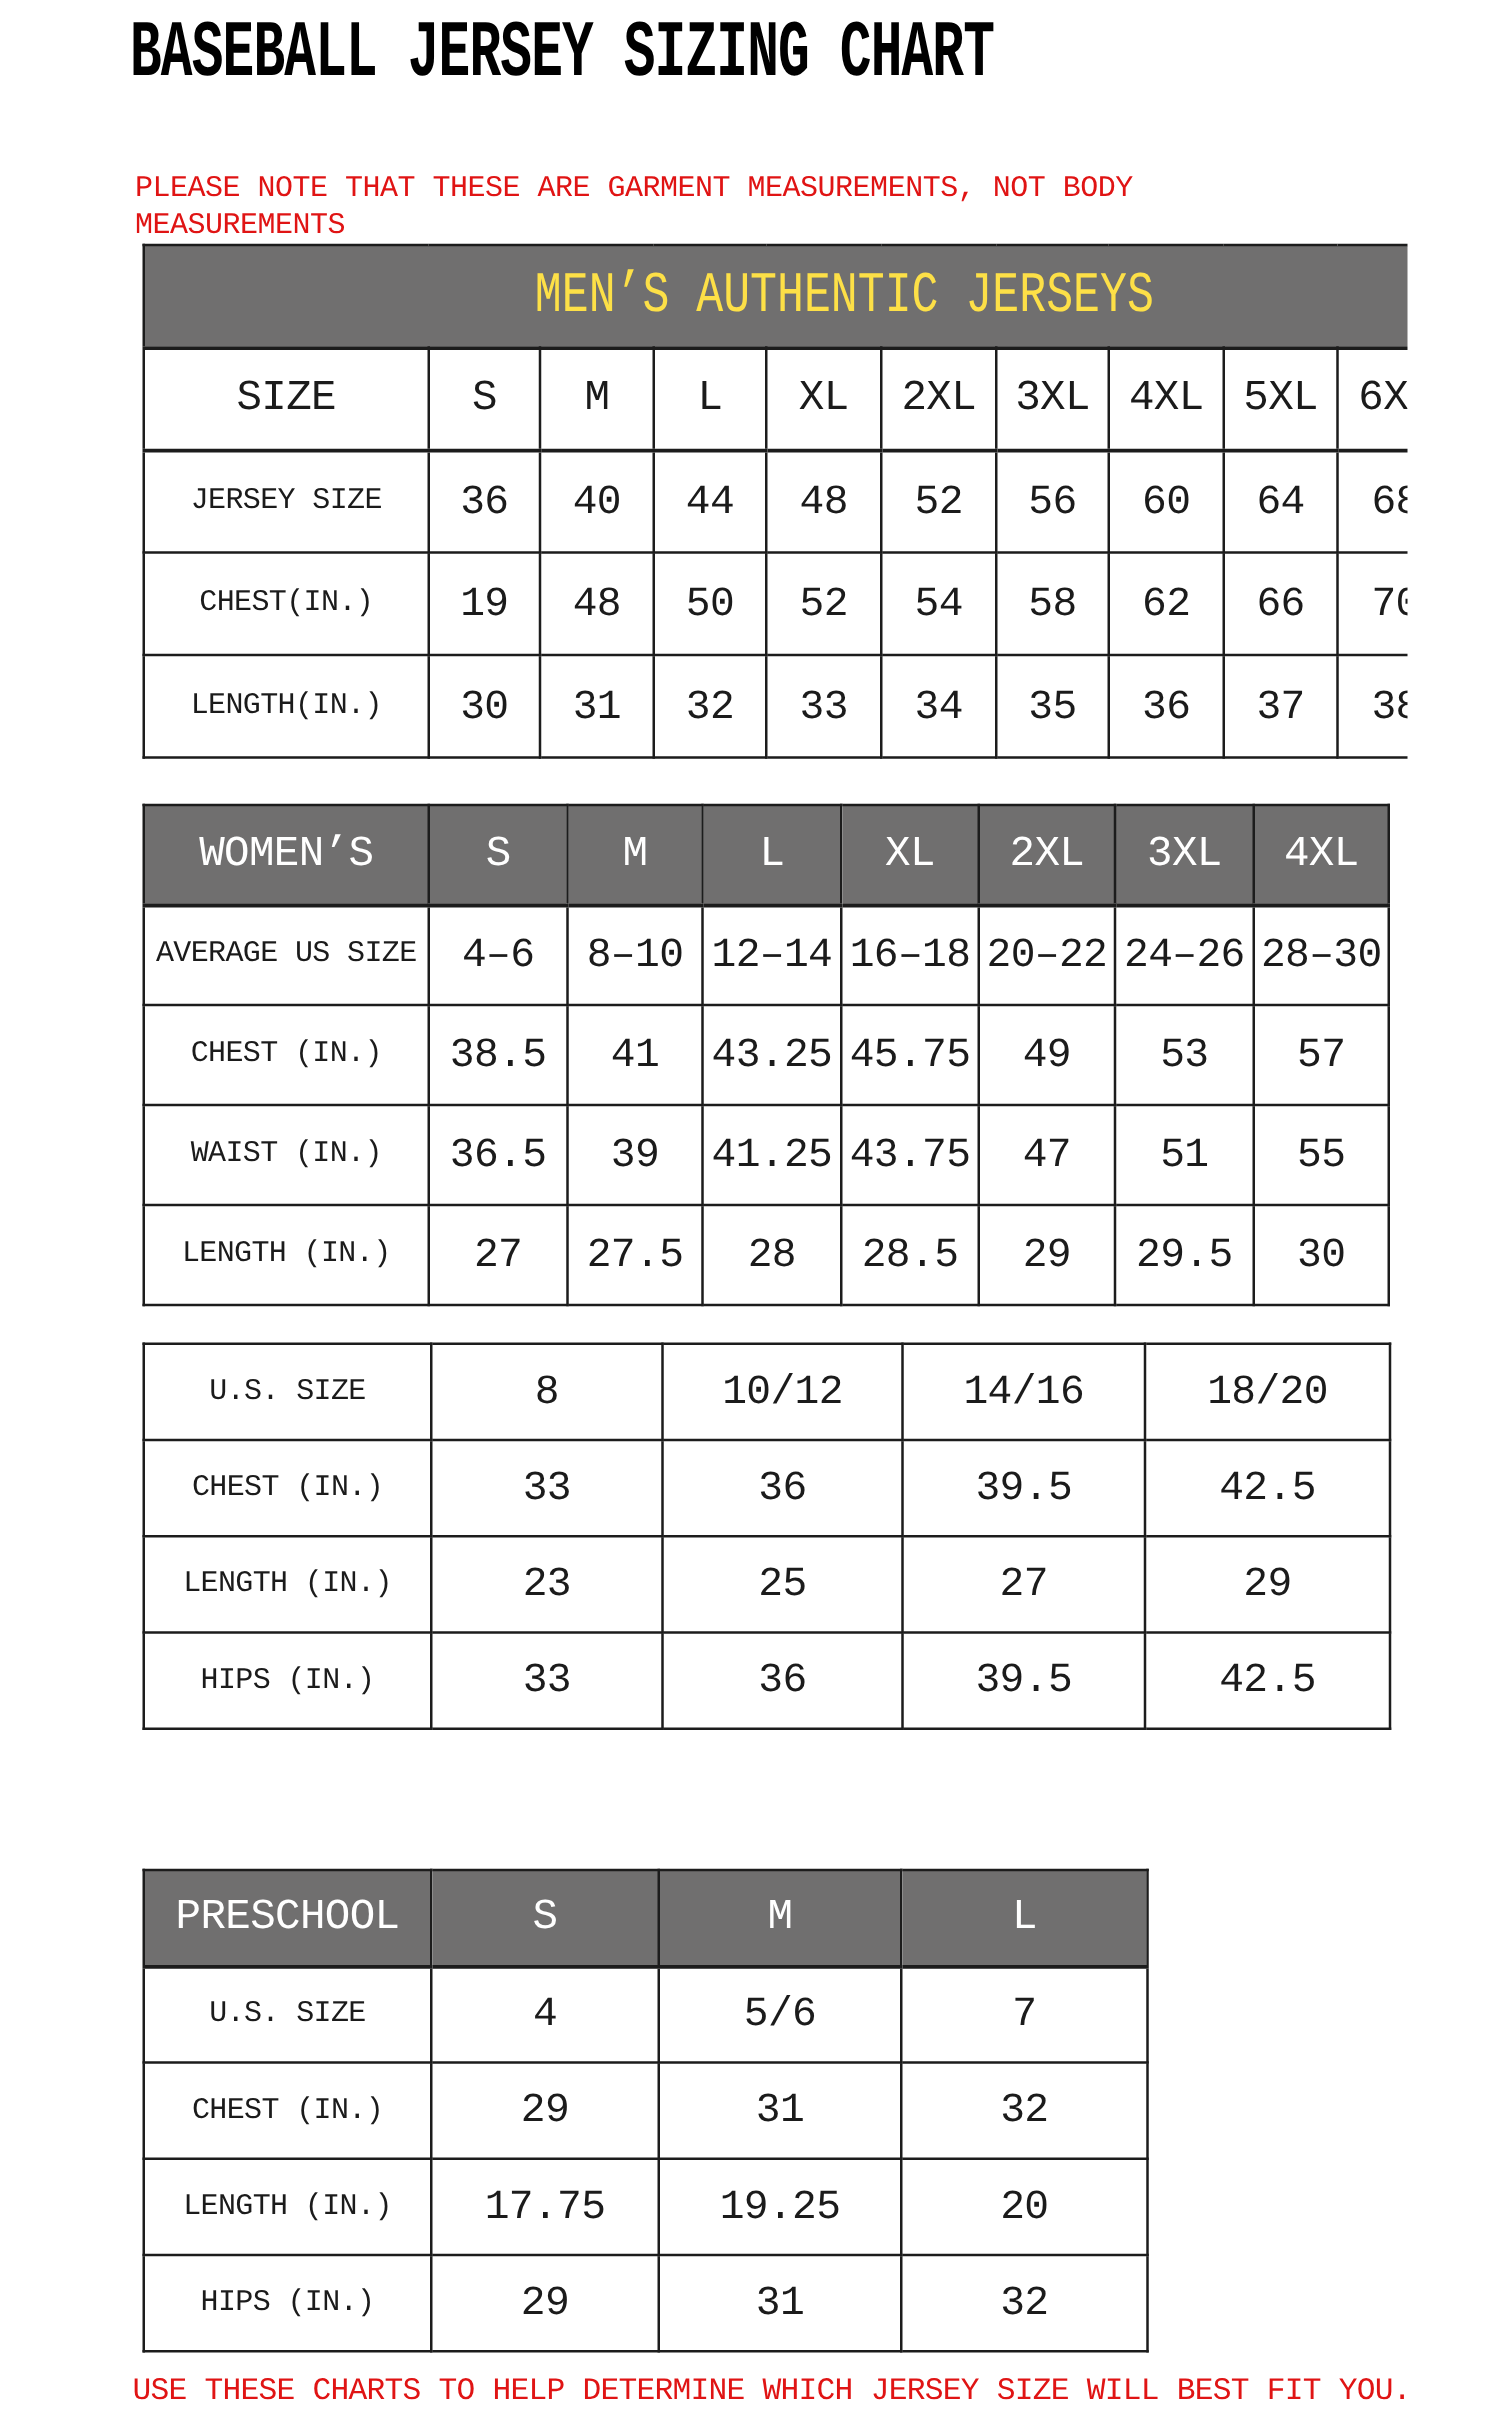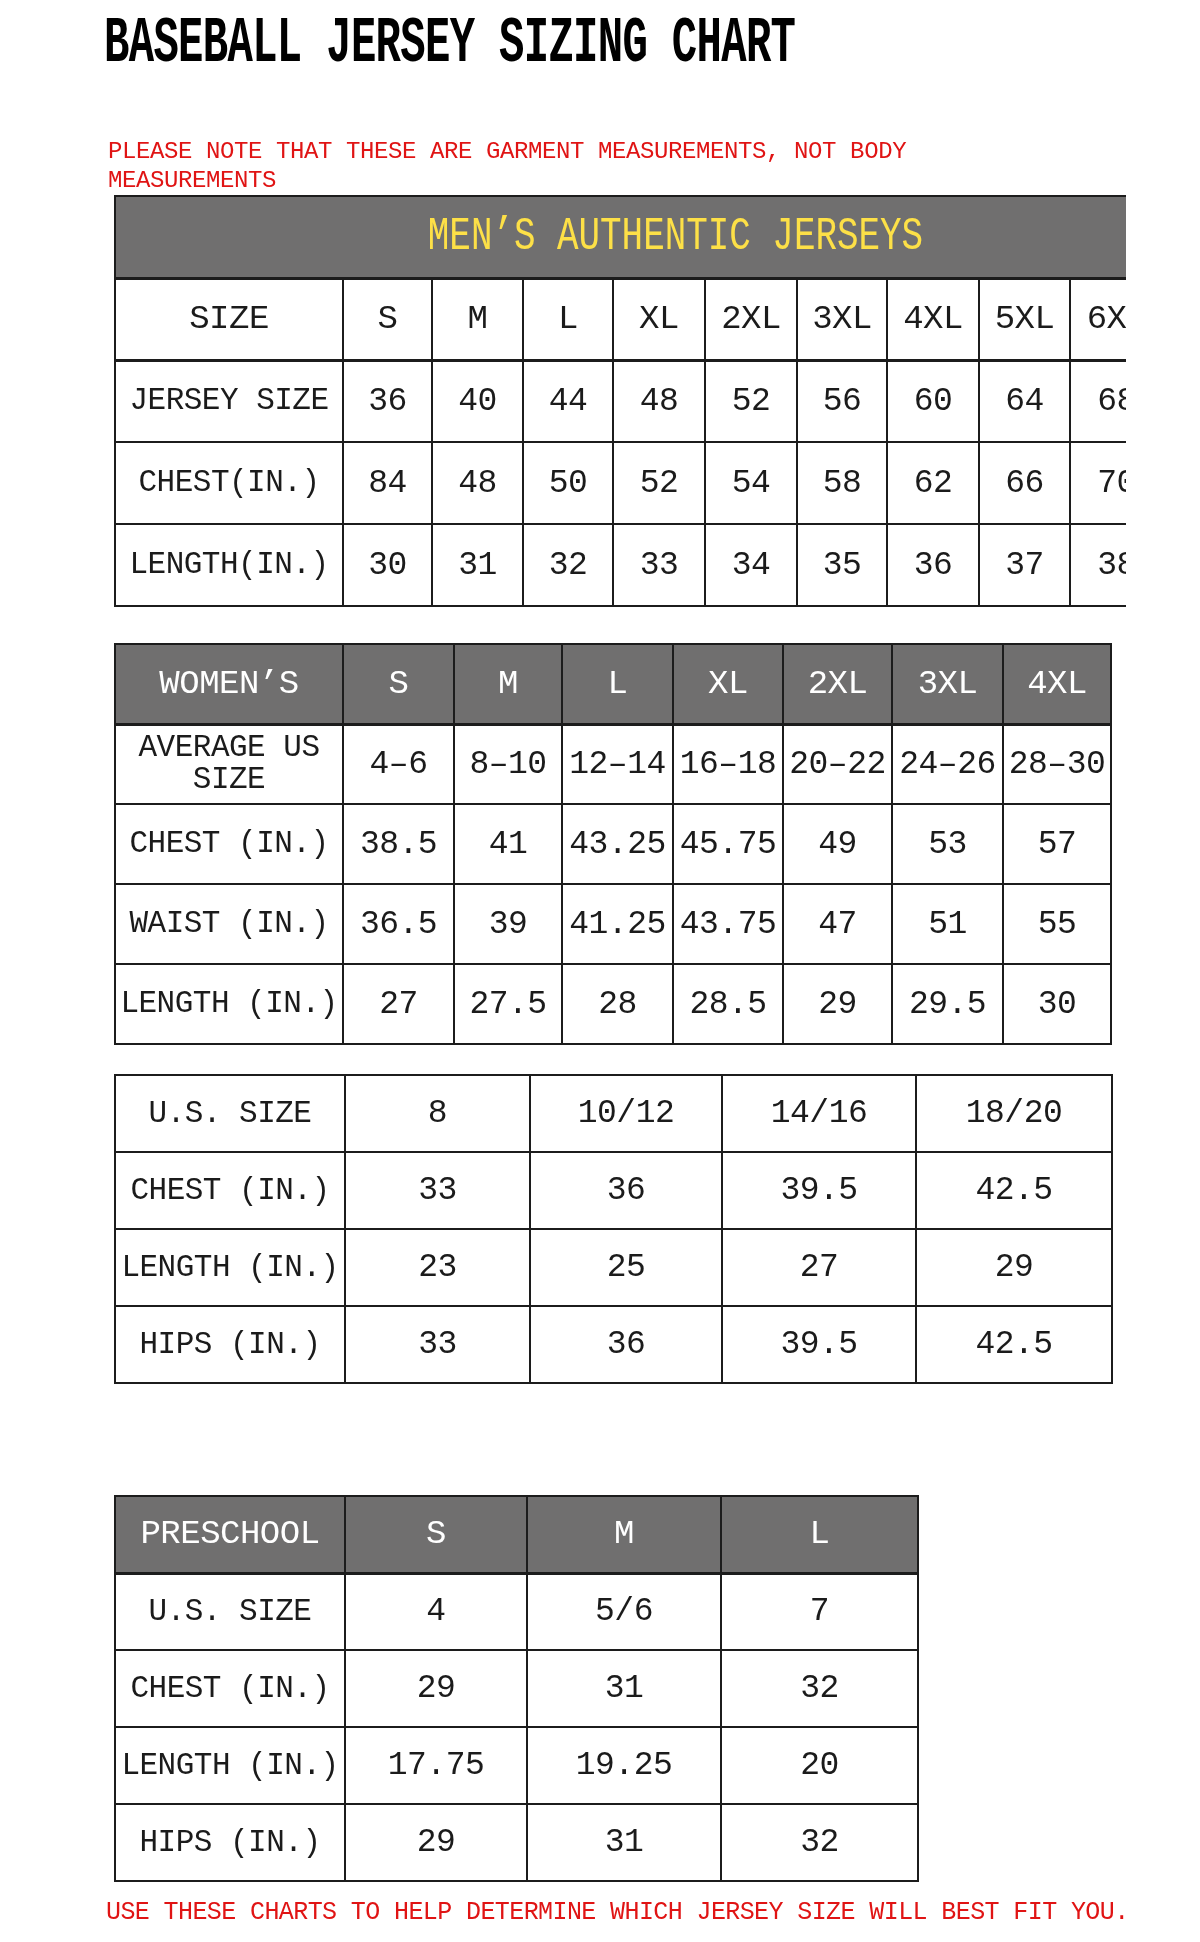--- a/index.html
+++ b/index.html
@@ -38,21 +38,21 @@
   .banner-row td {
     background:var(--header-gray,#706f6f); color:#fde047;
     font-size:46px; border-bottom-width:3px;
   }
   .banner-row td span { display:inline-block; transform:scaleX(0.78); white-space:nowrap; }
   .col-head { font-size:34px; letter-spacing:-0.5px; }
   .header-row td { border-bottom-width:3px; }
   table.gray-head .header-row td {
     background:var(--header-gray,#706f6f); color:#ffffff;
   }
-  .row-label { font-size:31px; letter-spacing:-0.5px; line-height:32px; }
+  .row-label { font-size:24px; letter-spacing:-0.5px; line-height:32px; }
   .cell { font-size:33px; letter-spacing:-0.5px; }
   .mens      { left:40px; top:195px;  width:1120px; }
   .mens tr      { height:82px; }
   .womens    { left:40px; top:643px;  width:996px;padding-left:36px; }
   .womens tr    { height:80px; }
   .boys      { left:40px; top:1074px; width:997px; }
   .boys tr      { height:77px; }
   .preschool { left:40px; top:1495px; width:803px; }
   .preschool tr { height:77px; }
 </style>
@@ -107,21 +107,21 @@
           <td class="cell">48</td>
           <td class="cell">52</td>
           <td class="cell">56</td>
           <td class="cell">60</td>
           <td class="cell">64</td>
           <td class="cell">68</td>
           <td class="cell">72</td>
         </tr>
         <tr>
           <td class="row-label">CHEST(IN.)</td>
-          <td class="cell">84</td>
+          <td class="cell">19</td>
           <td class="cell">48</td>
           <td class="cell">50</td>
           <td class="cell">52</td>
           <td class="cell">54</td>
           <td class="cell">58</td>
           <td class="cell">62</td>
           <td class="cell">66</td>
           <td class="cell">70</td>
           <td class="cell">76</td>
         </tr>

